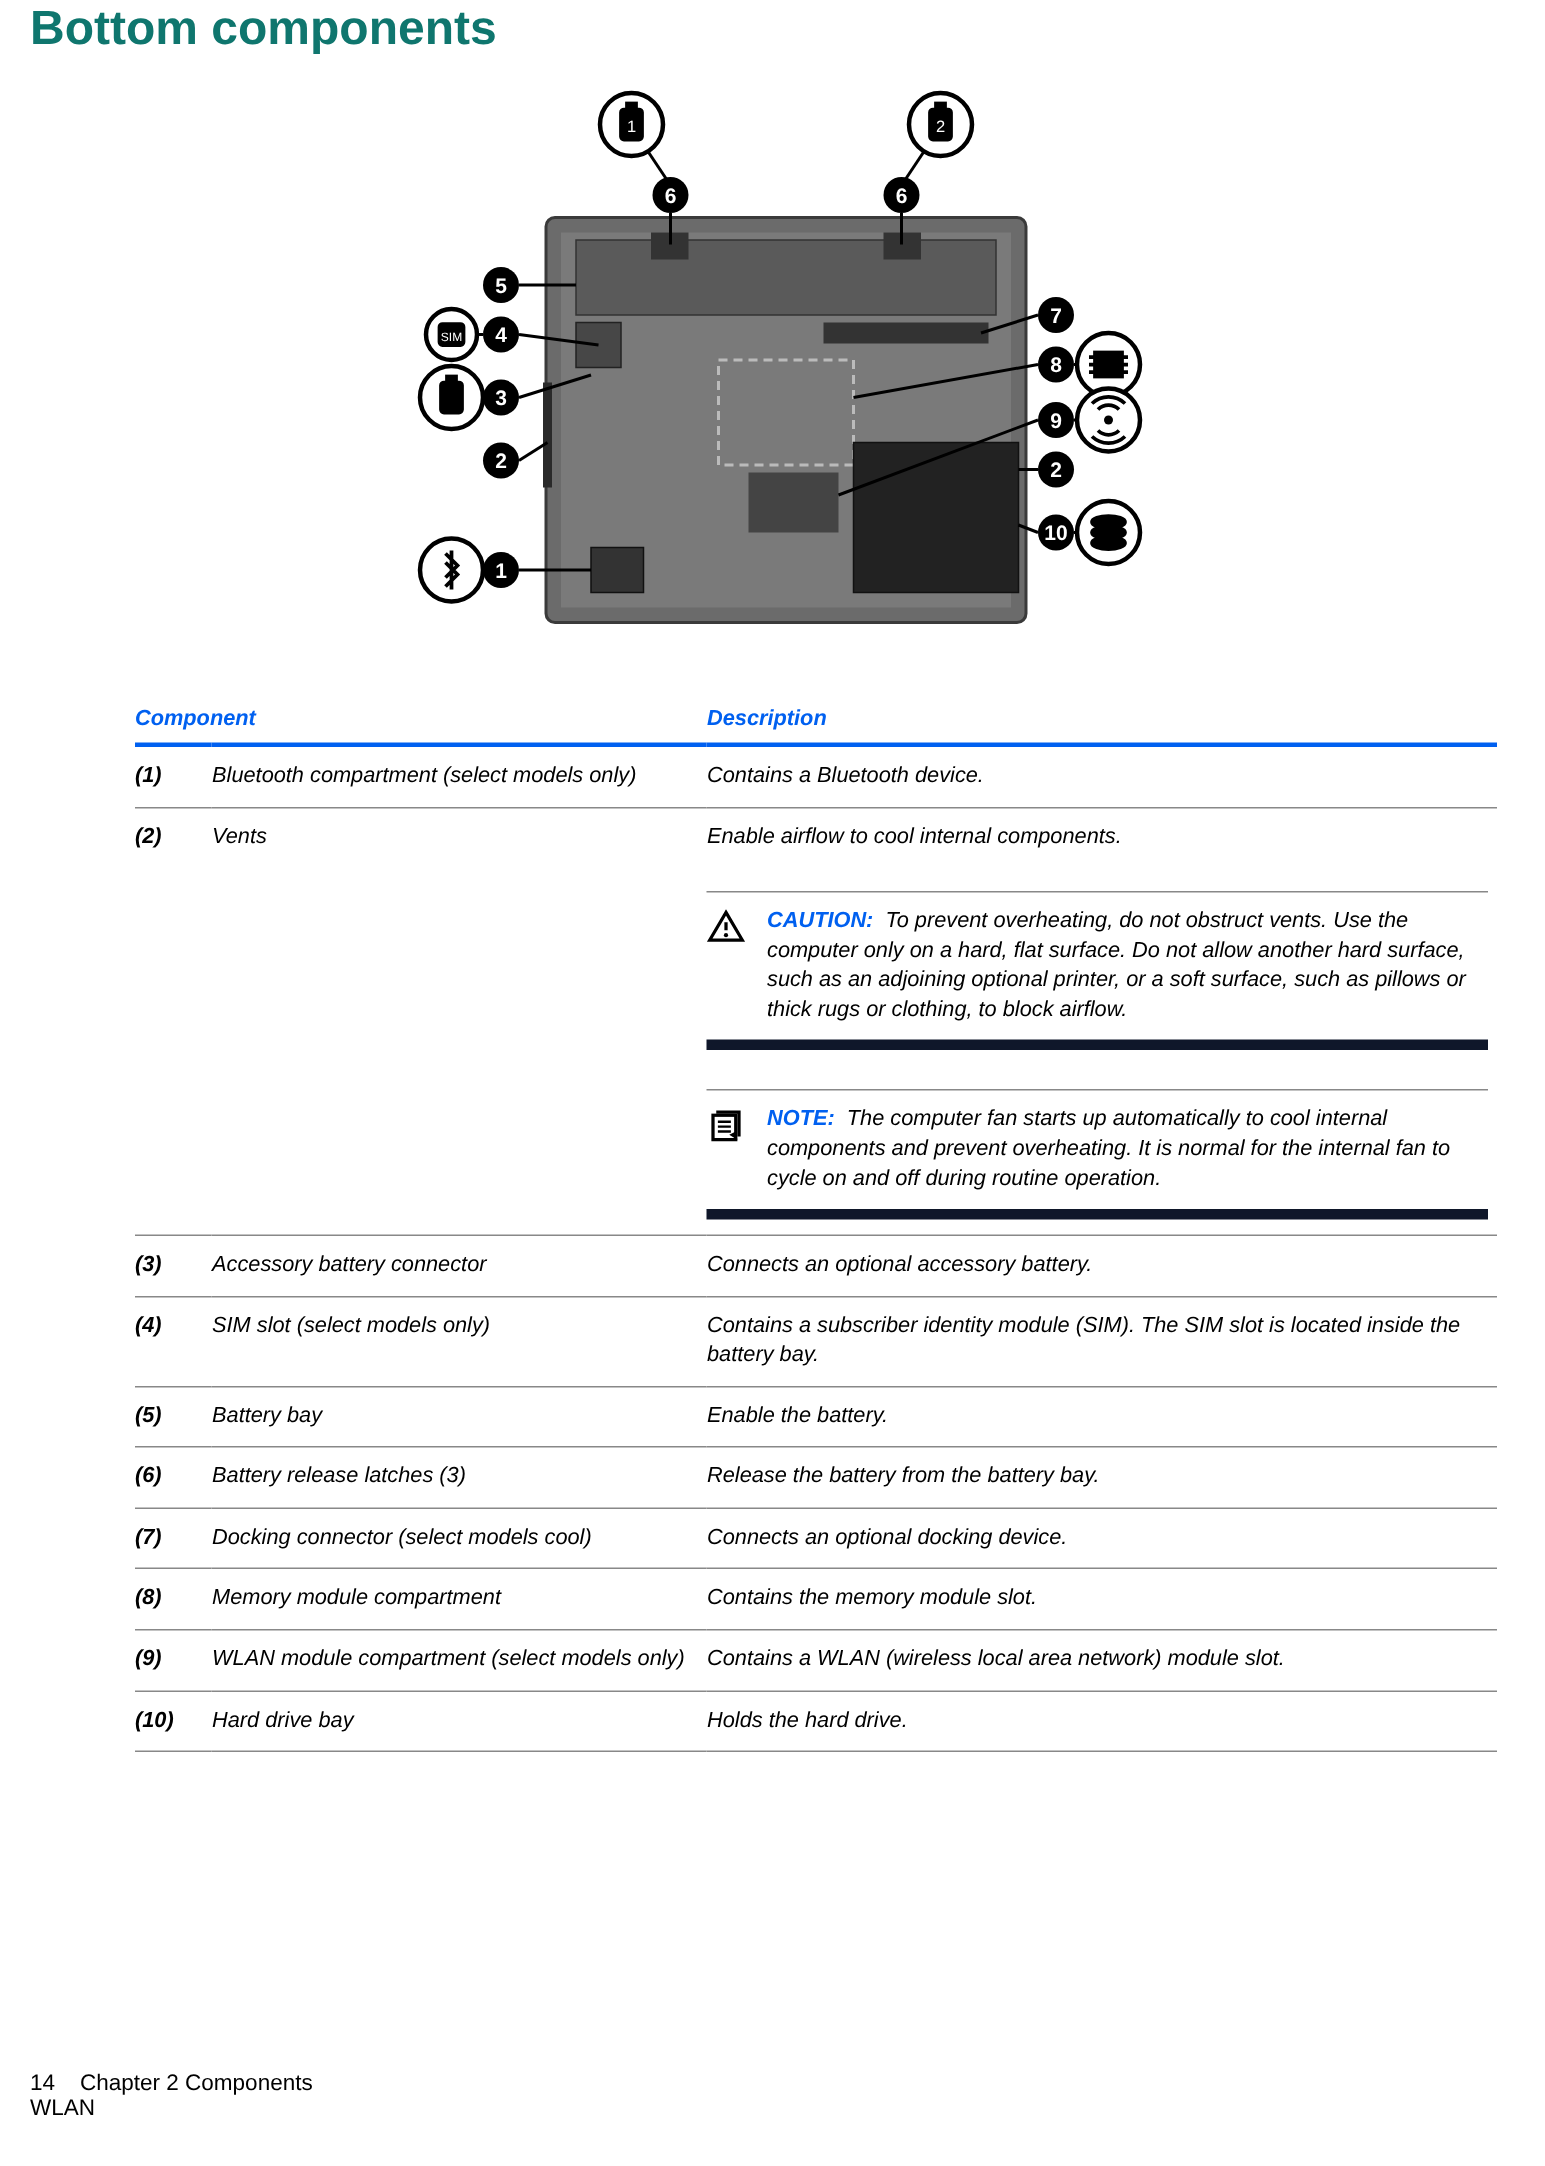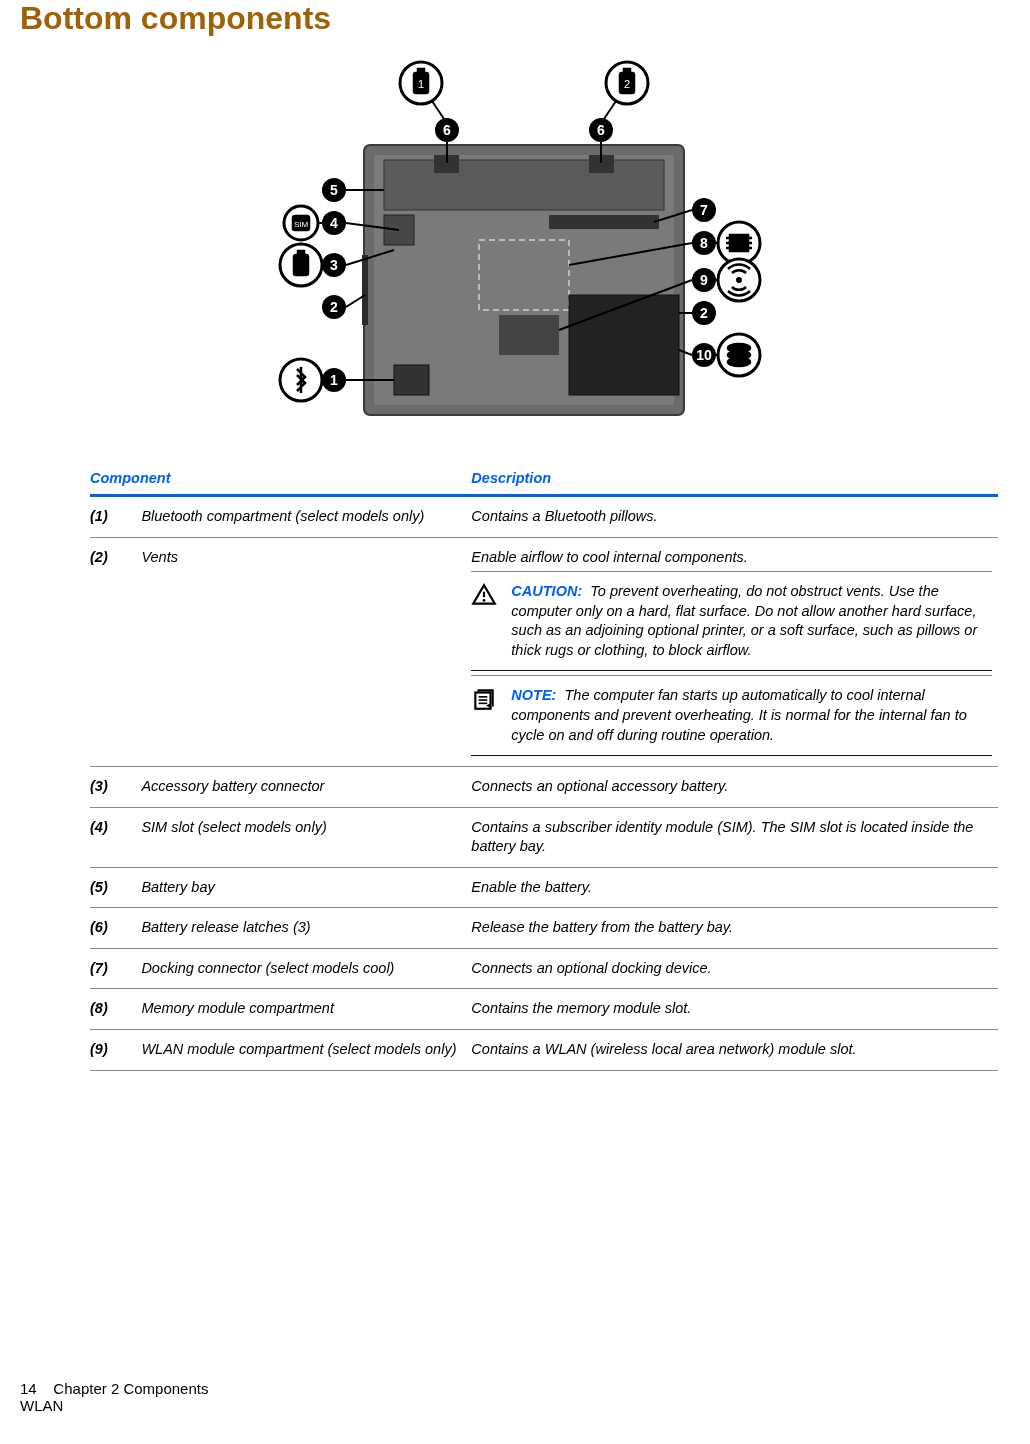--- a/index.html
+++ b/index.html
@@ -6,21 +6,21 @@
   body {
     font-family: Arial, Helvetica, sans-serif;
     font-size: 14.5px;
     color: #000;
     width: 1030px;
     height: 1444px;
     position: relative;
     padding: 0 32px 0 20px;
   }
   .title {
-    color: #a16207;
+    color: #0f766e;
     font-size: 32px;
     font-weight: bold;
     margin-top: 0px;
     margin-bottom: 18px;
   }
   .figure {
     text-align: center;
     margin-bottom: 24px;
   }
   .figure svg { display: inline-block; }
@@ -42,22 +42,22 @@
   tbody td {
     vertical-align: top;
     padding: 10px 6px 10px 0;
     line-height: 1.35;
   }
   td.idx { width: 50px; font-weight: bold; }
   td.comp { }
   td.desc { }
   .callout {
     border-top: 1px solid #888;
-    border-bottom: 1px solid #0f172a;
-    margin: 4px 0;
+    border-bottom: 7px solid #0f172a;
+    margin: 26px 0;
     padding: 10px 0;
     display: flex;
     gap: 10px;
   }
   .callout:last-child { margin-bottom: 0; }
   .callout .ic { flex: 0 0 30px; }
   .callout .txt { flex: 1; line-height: 1.35; }
   .clabel { font-weight: bold; color: #0060f0; }
   .footer {
     position: absolute;
@@ -219,21 +219,21 @@
     <tr>
       <th colspan="2">Component</th>
       <th>Description</th>
     </tr>
   </thead>
   <tbody id="tbody">
         <tr>
           <td class="idx">(1)</td>
           <td class="comp">Bluetooth compartment (select models only)</td>
           <td class="desc">
-            <div>Contains a Bluetooth pillows.</div>
+            <div>Contains a Bluetooth device.</div>
           </td>
         </tr>
         <tr>
           <td class="idx">(2)</td>
           <td class="comp">Vents</td>
           <td class="desc">
             <div>Enable airflow to cool internal components.</div>
             <div class="callout">
               <div class="ic"><svg width="26" height="26" viewBox="0 0 24 24">
                   <path d="M12 3 L22 20 H2 Z" fill="none" stroke="#000" stroke-width="2"></path>
@@ -297,20 +297,27 @@
             <div>Contains the memory module slot.</div>
           </td>
         </tr>
         <tr>
           <td class="idx">(9)</td>
           <td class="comp">WLAN module compartment (select models only)</td>
           <td class="desc">
             <div>Contains a WLAN (wireless local area network) module slot.</div>
           </td>
         </tr>
+        <tr>
+          <td class="idx">(10)</td>
+          <td class="comp">Hard drive bay</td>
+          <td class="desc">
+            <div>Holds the hard drive.</div>
+          </td>
+        </tr>
       </tbody>
 </table>
 </div>
 
 <div class="footer">
   <div>
     <span>14</span>&nbsp;&nbsp;&nbsp;
     <span>Chapter 2   Components</span>
   </div>
   <div>WLAN</div>

